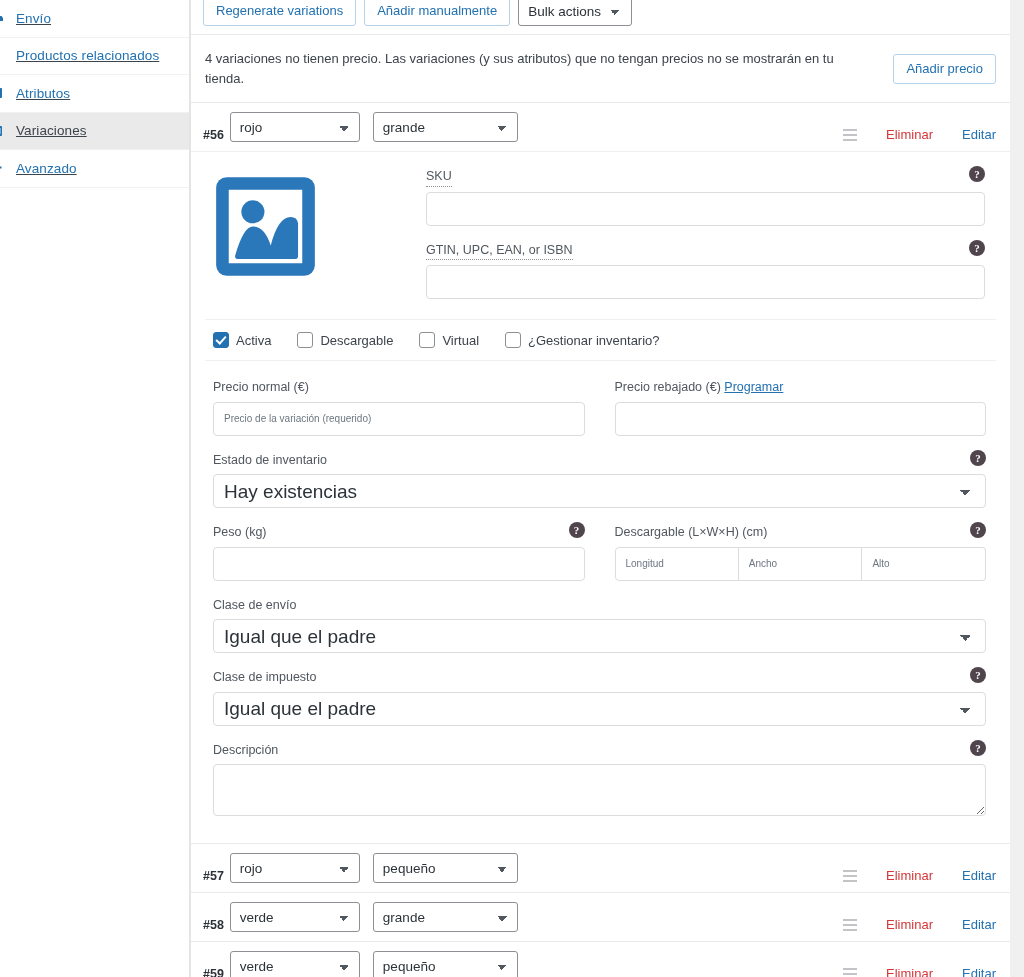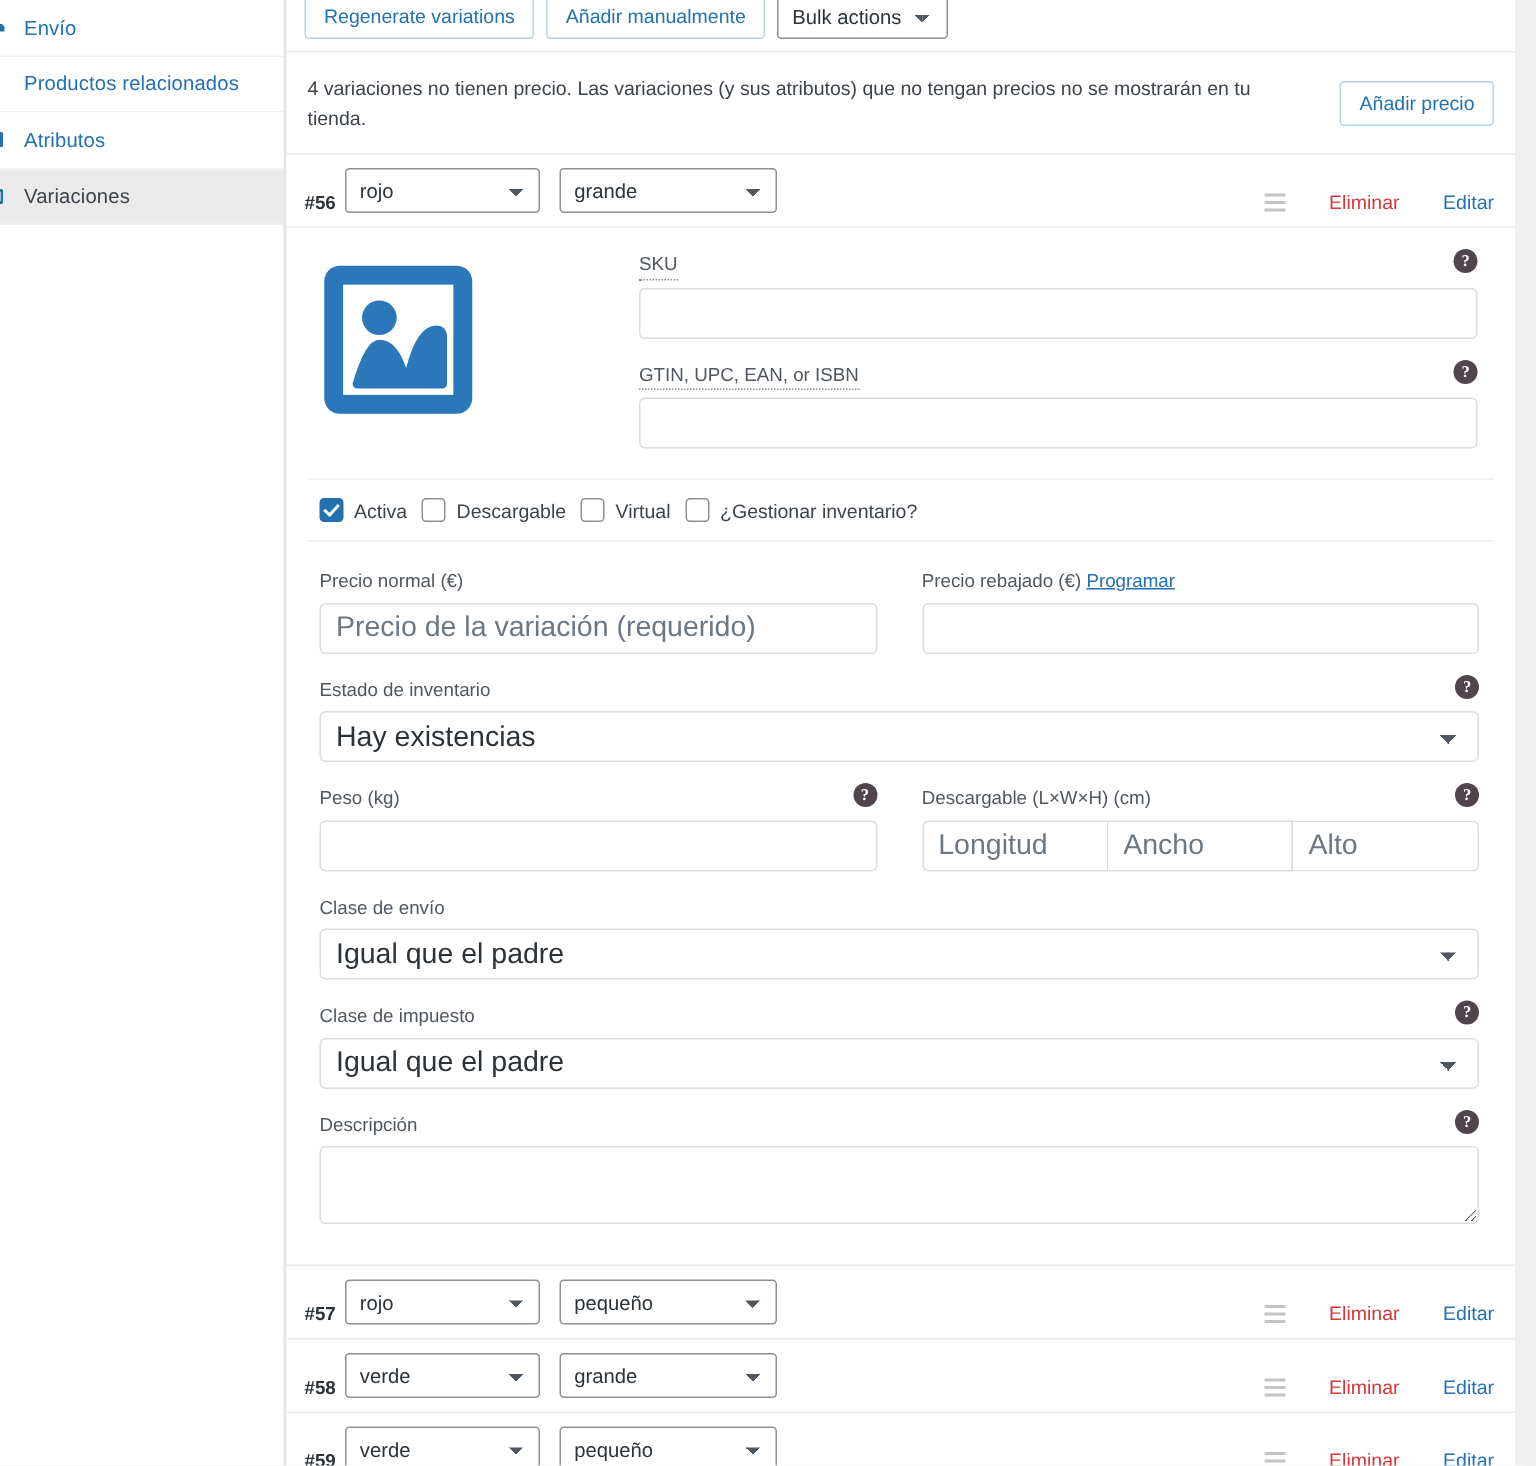--- a/index.html
+++ b/index.html
@@ -5,21 +5,21 @@
   * { box-sizing: border-box; }
   html, body {
     margin: 0; padding: 0;
     width: 1024px; height: 977px;
     overflow: hidden;
     background: #f0f0f1;
     font-family: "Liberation Sans", sans-serif;
     font-size: 13px;
     color: #3c434a;
   }
-  .screen { position: relative; width: 872px; height: 977px; display: flex; background:#f0f0f1; }
+  .screen { position: relative; width: 872px; height: 977px; display: flex; background:#f0f0f1;text-decoration:underline; }
 
   
   .sidebar {
     width: 190px; min-width: 190px;
     background: #fff;
     border-right: 1px solid #e2e4e7;
     padding-top: 0;
   }
   .side-item {
     position: relative;
@@ -152,39 +152,39 @@
 
   .fld { position: relative; margin-bottom: 16px; }
   .lbl {
     display: block; font-size: 12.5px; color: #50575e;
     margin-bottom: 5px; line-height: 1.4;
   }
   .lbl.dotted { border-bottom: 1px dotted #8c8f94; display:inline-block; padding-bottom:0; }
   .inp {
     width: 100%; height: 34px;
     font-family: "Liberation Sans", sans-serif;
-    font-size: 19px; color: #2c3338;
+    font-size: 10px; color: #2c3338;
     border: 1px solid #dcdcde; border-radius: 4px;
     background: #fff;
     padding: 0 10px;
   }
   .inp::placeholder { color: #6c7781; }
   .help {
     position: absolute; right: 0; top: -2px;
     width: 16px; height: 16px; border-radius: 50%;
     background: #50454c; color: #fff;
     font-size: 11px; font-weight: bold;
     display: flex; align-items: center; justify-content: center;
     font-family: "Liberation Serif", serif;
     cursor: help;
   }
 
   
   .chk-row {
-    display: flex; align-items: center; gap: 10px;
+    display: flex; align-items: center; gap: 26px;
     padding: 12px 0 12px 8px;
     border-top: 1px solid #f0f0f1;
     border-bottom: 1px solid #f0f0f1;
     margin: 4px 0 18px 0;
   }
   .chk { display: flex; align-items: center; gap: 7px; cursor: pointer; }
   .box {
     width: 16px; height: 16px; border: 1px solid #8c8f94;
     border-radius: 3px; background: #fff;
     display:flex; align-items:center; justify-content:center;
@@ -271,20 +271,29 @@
             <rect x="2" y="2" width="10" height="10" rx="1" fill="#2271b1"></rect>
             <rect x="4" y="4" width="4" height="1.2" fill="#fff"></rect>
             <rect x="4" y="6.4" width="4" height="1.2" fill="#fff"></rect>
             <rect x="4" y="8.8" width="4" height="1.2" fill="#fff"></rect>
             <rect x="9.2" y="4" width="1.2" height="6" fill="#fff"></rect>
           </svg>
       </span>
       <span class="side-label">Variaciones</span>
     </div>
 
+    <div class="side-item">
+      <span class="side-ico">
+        <svg width="14" height="14" viewBox="0 0 14 14">
+            <rect x="6" y="2" width="2" height="10" fill="#2271b1"></rect>
+            <rect x="2.5" y="5.5" width="9" height="2" fill="#2271b1"></rect>
+          </svg>
+      </span>
+      <span class="side-label">Avanzado</span>
+    </div>
   </nav>
 
   <div class="main">
     <div class="panel">
 
       <div class="toolbar">
         <button class="btn linkish">Regenerate variations</button>
         <button class="btn linkish">Añadir manualmente</button>
         <select class="sel-bulk">
           <option>Bulk actions</option>

